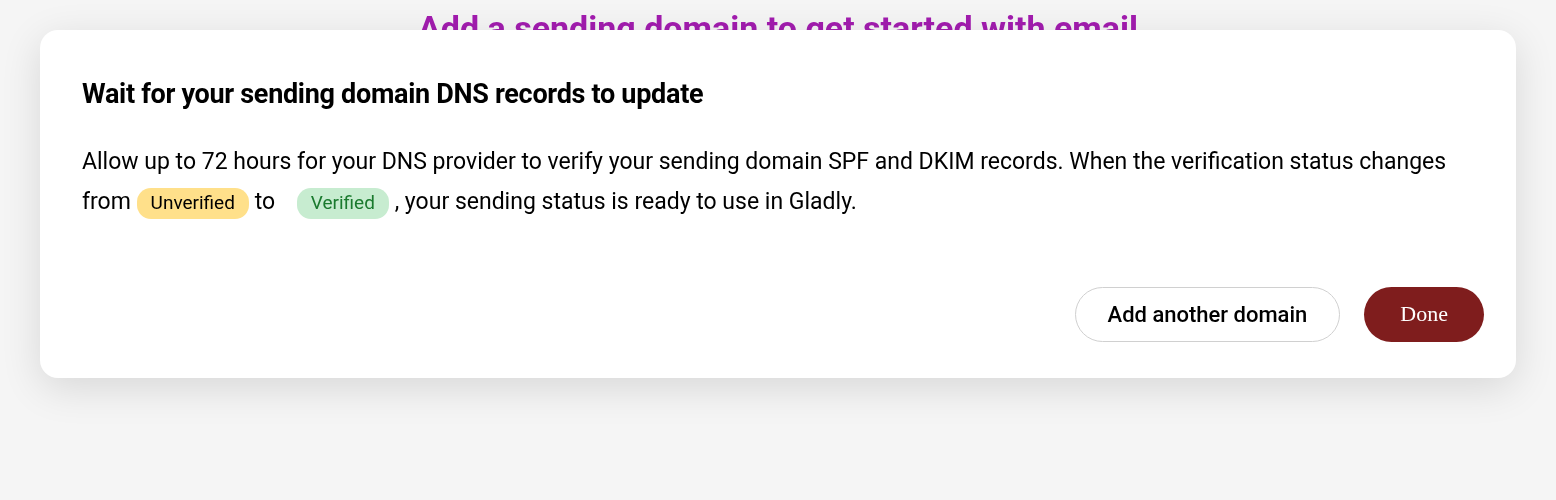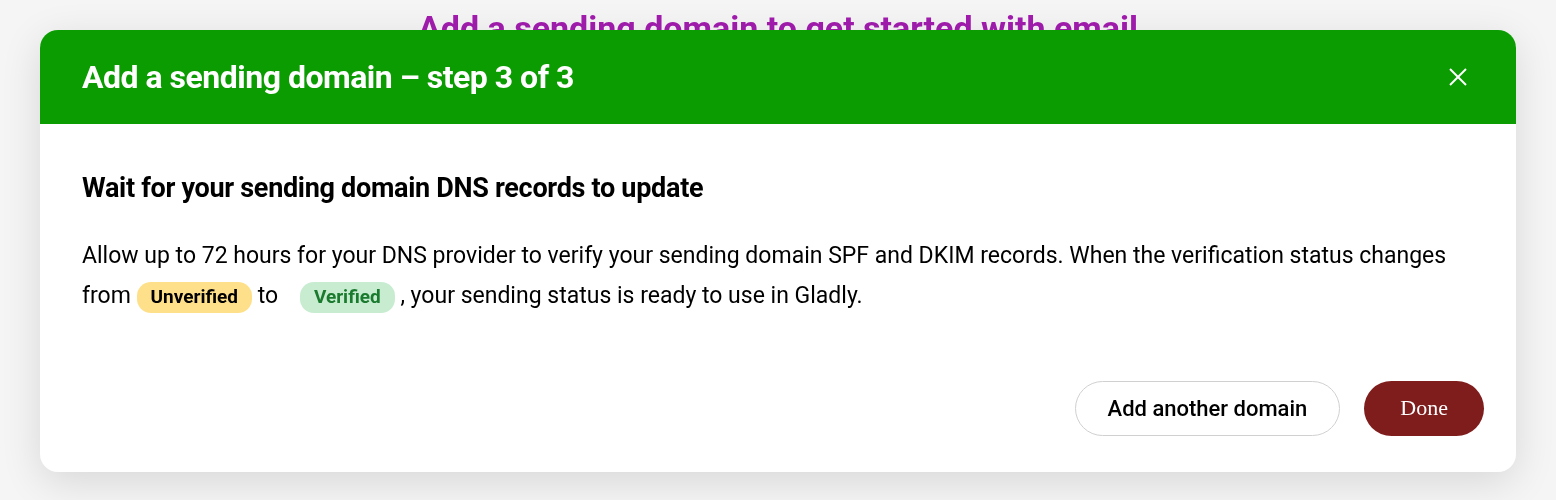--- a/index.html
+++ b/index.html
@@ -91,21 +91,21 @@
       color: #000;
       line-height: 1.75;
       font-weight: 400;
     }
 
     .badge {
       display: inline-block;
       padding: 3px 14px;
       border-radius: 14px;
       font-size: 19px;
-      font-weight: 700;
+      font-weight: 400;
       vertical-align: middle;
       line-height: 1.3;
     }
 
     .badge-unverified {
       background: #ffe08a;
       color: #000;
     }
 
     .badge-verified {
@@ -143,29 +143,20 @@
       padding: 14px 36px;
       font-family: Liberation Serif, serif;
     }
   </style>
 </head>
 <body>
 
 <div class="background-text">Add a sending domain to get started with email</div>
 
 <div class="modal">
-  <div class="modal-header">
-    <div class="modal-title">Add a sending domain – step 3 of 3</div>
-    <div class="close-btn">
-      <svg viewBox="0 0 24 24">
-        <line x1="4" y1="4" x2="20" y2="20"></line>
-        <line x1="20" y1="4" x2="4" y2="20"></line>
-      </svg>
-    </div>
-  </div>
 
   <div class="modal-body">
     <h2 class="body-heading">Wait for your sending domain DNS records to update</h2>
     <p class="body-text">
       <span>Allow up to 72 hours for your DNS provider to verify your sending domain SPF and DKIM records. When the verification status changes from </span>
       <span class="badge badge-unverified">Unverified</span>
       <span> to </span>
       <span class="badge badge-verified">Verified</span>
       <span>, your sending status is ready to use in Gladly.</span>
     </p>

